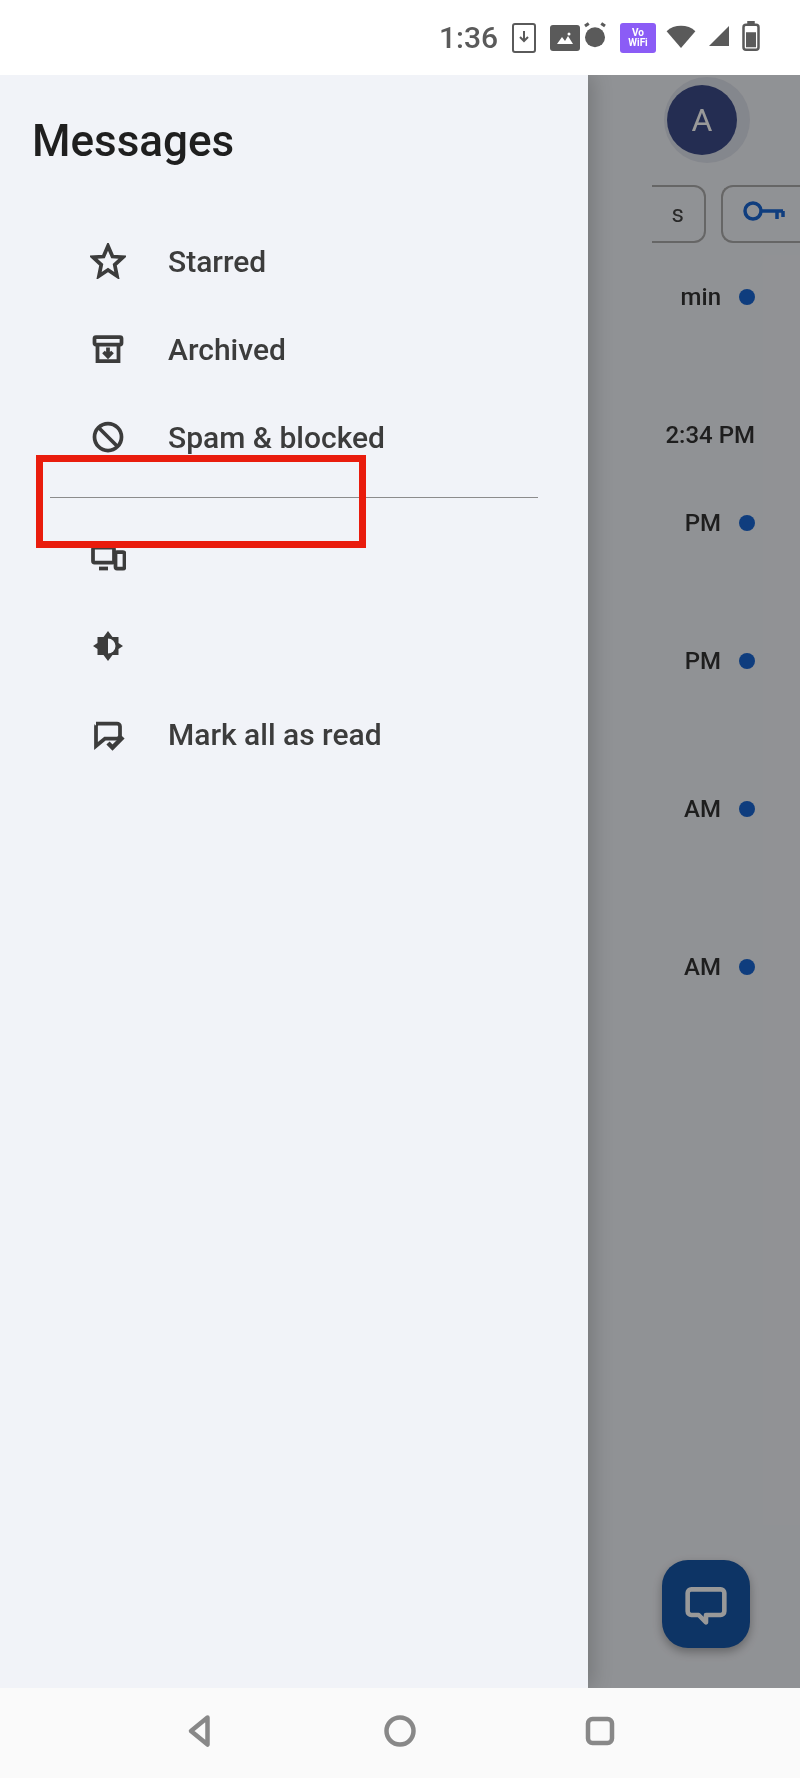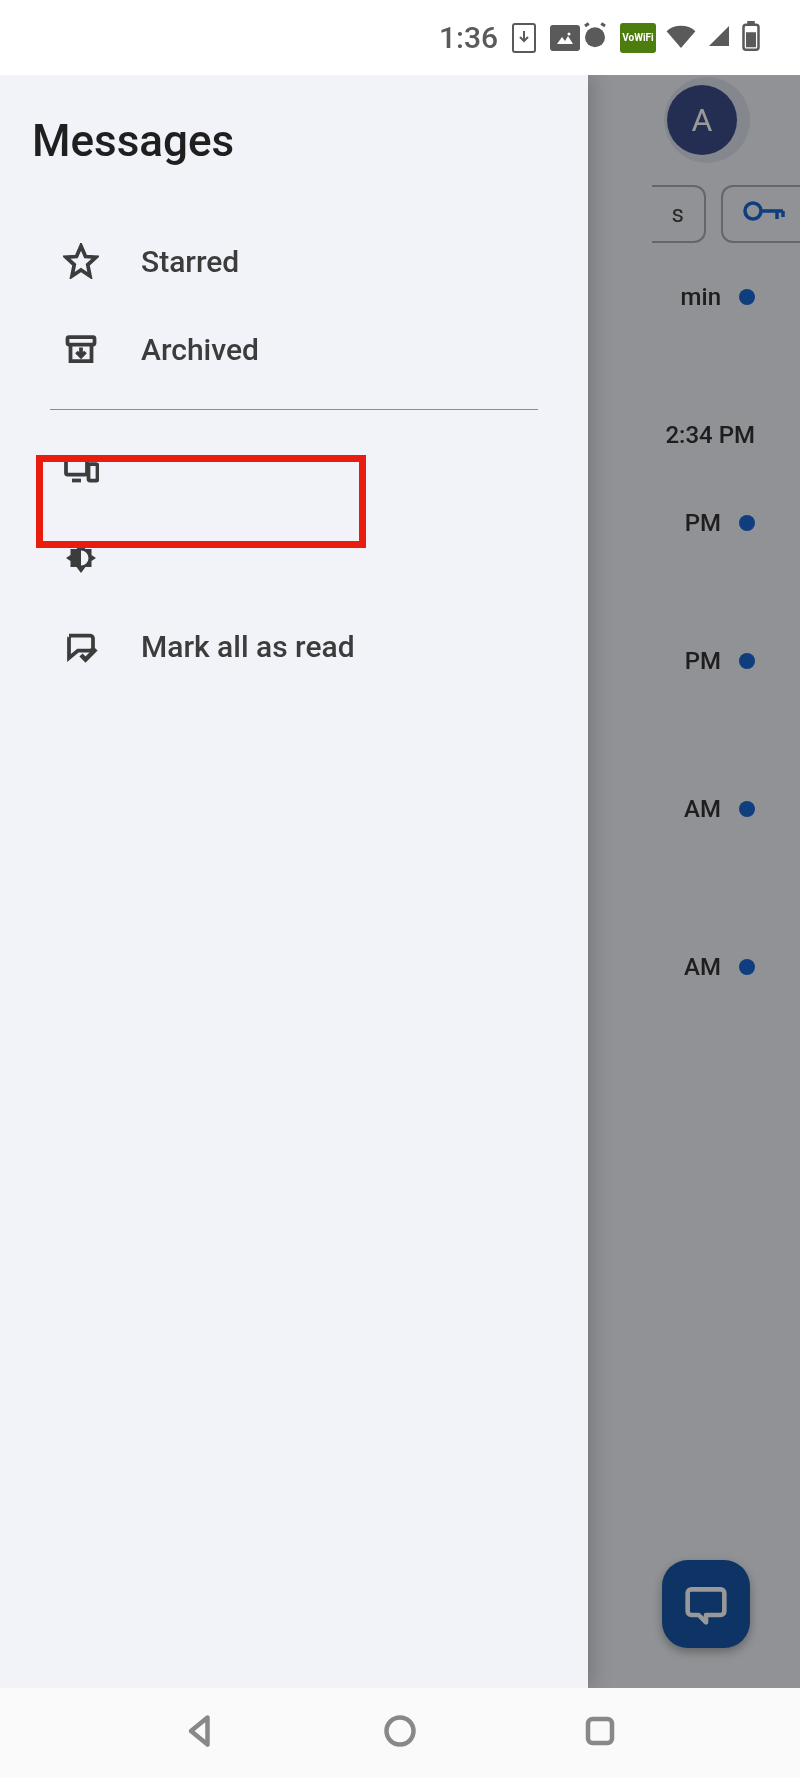--- a/index.html
+++ b/index.html
@@ -63,26 +63,26 @@
       display: flex;
       align-items: center;
       gap: 10px;
     }
     .alarm-icon svg, .vowifi-icon, .wifi-icon svg, .signal-icon svg, .battery-icon svg {
       fill: #5a5a5a;
     }
     .vowifi-box {
       width: 36px;
       height: 30px;
-      background: #4d7c0f;
+      background: #8b5cf6;
       color: #fff;
       font-size: 11px;
       font-weight: bold;
       display: flex;
-      flex-direction: row;
+      flex-direction: column;
       align-items: center;
       justify-content: center;
       border-radius: 3px;
       line-height: 1;
     }
     
     
     .background {
       position: absolute;
       top: 75px;
@@ -206,21 +206,21 @@
       font-size: 44px;
       color: #1f1f1f;
       font-weight: 500;
       padding-left: 32px;
       margin-bottom: 50px;
     }
     .drawer-item {
       display: flex;
       align-items: center;
       height: 88px;
-      padding-left: 61px;
+      padding-left: 88px;
       gap: 40px;
       cursor: pointer;
     }
     .drawer-item-icon {
       width: 40px;
       height: 40px;
       display: flex;
       align-items: center;
       justify-content: center;
     }
@@ -406,20 +406,29 @@
     <span class="drawer-item-icon">
       <svg viewBox="0 0 24 24">
           <rect x="3" y="4" width="18" height="5" rx="1"></rect>
           <path d="M5 9 L5 20 L19 20 L19 9"></path>
           <path d="M12 11 L12 16 M9 14 L12 17 L15 14"></path>
         </svg>
     </span>
     <span class="drawer-item-label">Archived</span>
   </div>
 
+  <div class="drawer-item">
+    <span class="drawer-item-icon">
+      <svg viewBox="0 0 24 24">
+          <circle cx="12" cy="12" r="9"></circle>
+          <line x1="5.5" y1="5.5" x2="18.5" y2="18.5"></line>
+        </svg>
+    </span>
+    <span class="drawer-item-label">Spam &amp; blocked</span>
+  </div>
 
   <div class="divider"></div>
 
   <div class="drawer-item">
     <span class="drawer-item-icon">
       <svg viewBox="0 0 24 24">
           <rect x="2" y="5" width="14" height="10" rx="1"></rect>
           <line x1="6" y1="19" x2="12" y2="19"></line>
           <rect x="17" y="8" width="6" height="11" rx="1"></rect>
         </svg>

